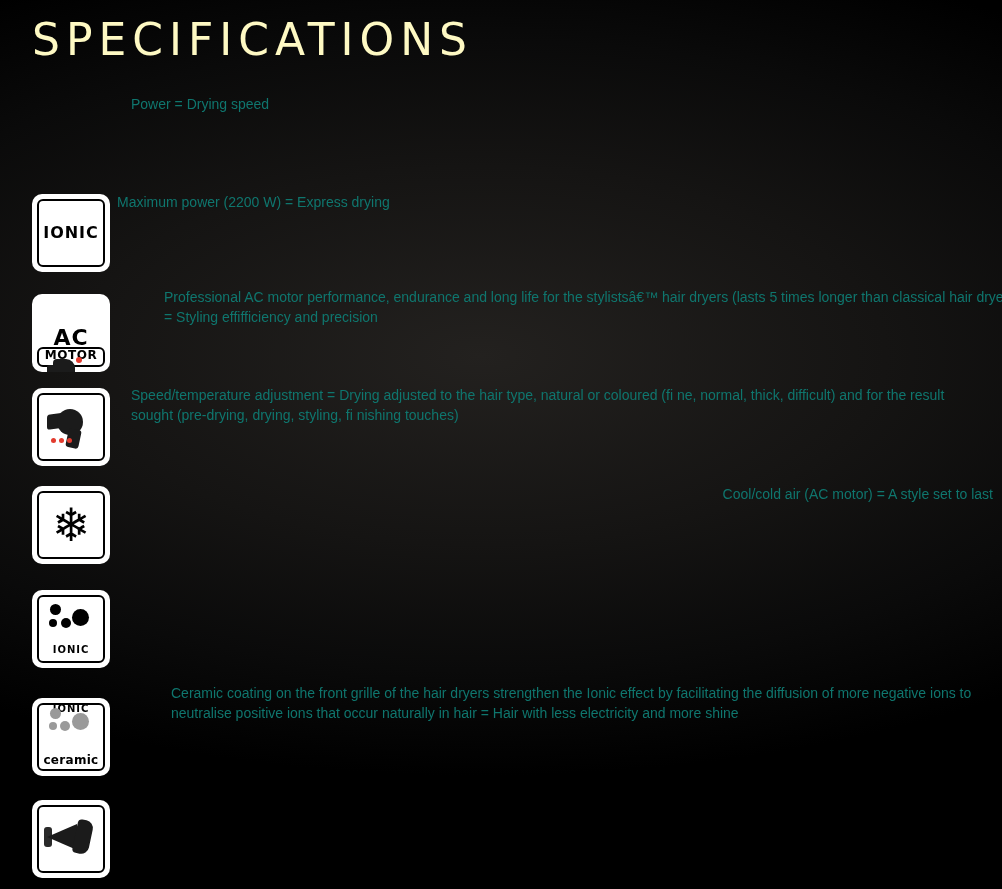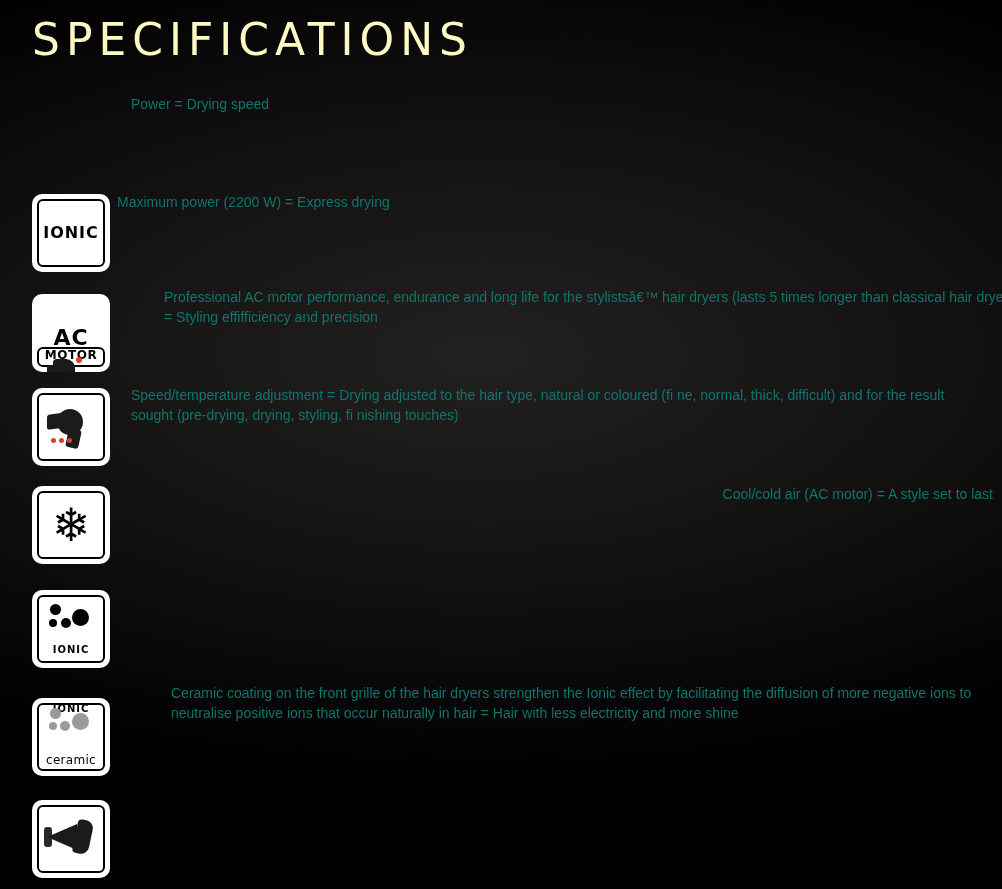--- a/index.html
+++ b/index.html
@@ -59,21 +59,21 @@
     font-weight: bold;
     line-height: 1.02;
     text-align: center;
   }
   .t-big { font-size: 17px; letter-spacing: 0.5px; }
   .t-mid { font-size: 16px; letter-spacing: 0.5px; }
   .t-turbo { font-size: 16px; letter-spacing: 1px; }
   .t-ac { font-size: 22px; letter-spacing: 1px; line-height: 1; }
   .t-small { font-size: 12px; letter-spacing: 0.5px; }
   .t-ionic { font-size: 10px; letter-spacing: 1px; }
-  .t-ceramic { font-size: 12px; letter-spacing: 0.3px; font-weight: normal; margin-top: 40px; }
+  .t-ceramic { font-size: 12px; letter-spacing: 0.3px; font-weight: bold; margin-top: 40px; }
 
   .desc {
     font-size: 14px;
     line-height: 1.42;
     color: #0f766e;
     font-family: "Liberation Sans", sans-serif;
     font-weight: 300;
   }
   
   .r { position: absolute; left: 0; width: 1002px; }

